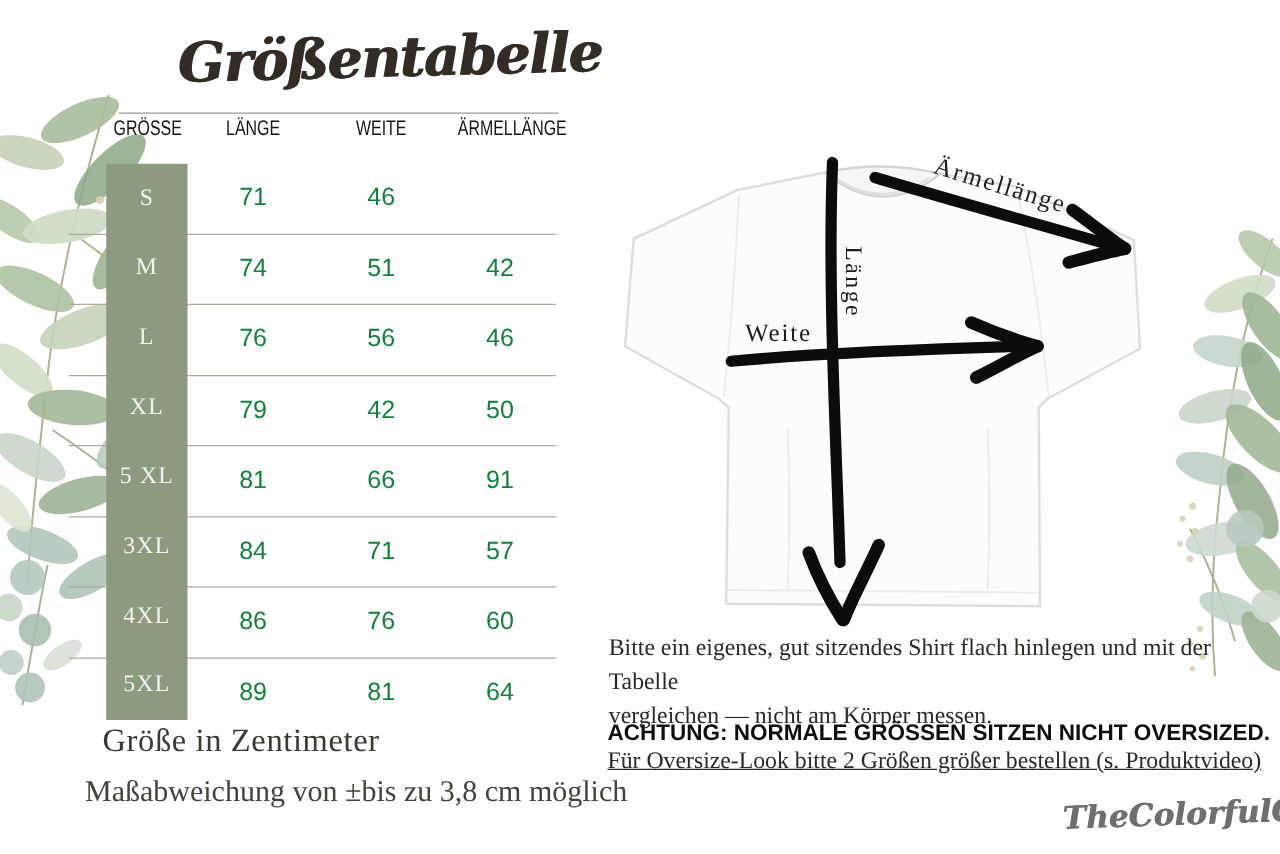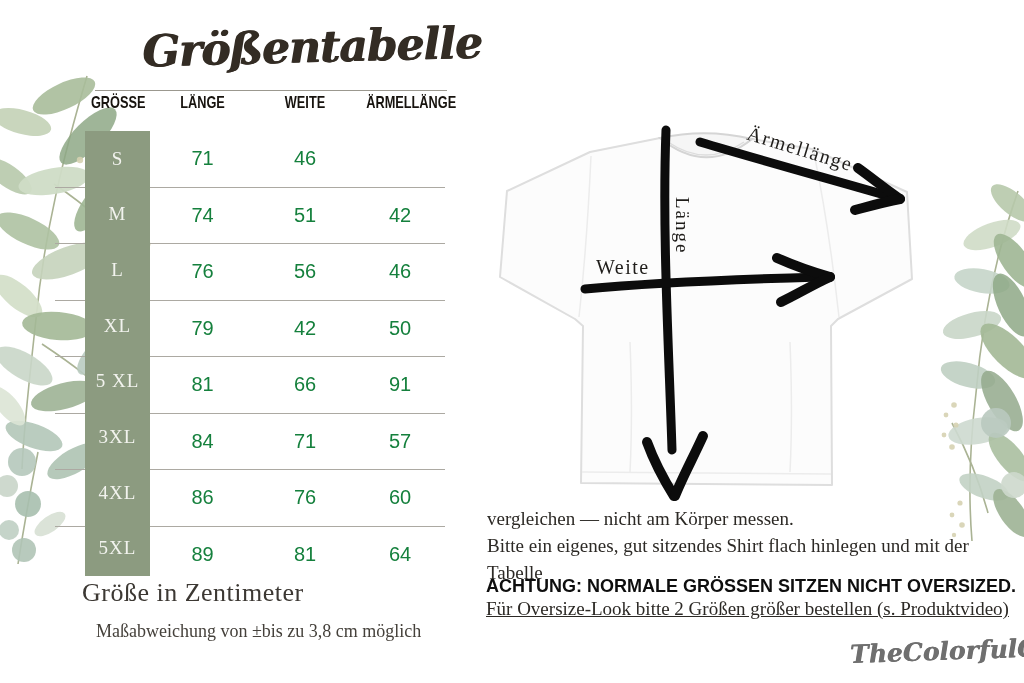--- a/index.html
+++ b/index.html
@@ -9,37 +9,37 @@
   
   .title{position:absolute;left:142px;top:22px;width:280px;
          font-family:"DejaVu Serif",serif;font-style:italic;font-weight:bold;
          font-size:44px;letter-spacing:-1px;color:#332c24;
          transform:rotate(-1.5deg);text-shadow:1px 0 0 #332c24;}
 
   
   .top-rule{position:absolute;left:95px;top:90px;width:352px;height:1px;background:#9b988f;}
   .thead{position:absolute;left:55px;top:93px;width:390px;display:grid;
          grid-template-columns:95px 105px 100px 90px;
-         font-family:"Liberation Sans",sans-serif;font-weight:700;font-size:17px;
+         font-family:"Liberation Sans",sans-serif;font-weight:400;font-size:17px;
          color:#17130e;text-align:center;}
   .thead span{display:inline-block;transform:scaleX(.75);white-space:nowrap;}
   .thead .c1{padding-left:32px;}
   .tbody{position:absolute;left:55px;top:131px;width:390px;}
   .trow{display:grid;grid-template-columns:95px 105px 100px 90px;height:55.5px;
         border-bottom:1px solid #aca9a2;}
   .trow:last-child{border-bottom:none;}
   .num{display:flex;align-items:center;justify-content:center;
        font-family:"Liberation Sans",sans-serif;font-size:20px;color:#15803d;}
   .size-strip{position:absolute;left:85px;top:131px;width:65px;height:445px;z-index:2;
               background:#8C9B80;display:grid;grid-template-rows:repeat(8,1fr);}
   .size-strip span{display:flex;align-items:center;justify-content:center;
                    color:#f2f3ee;font-size:19px;letter-spacing:1px;
                    font-family:"Liberation Serif",serif;}
   .unit-note{position:absolute;left:82px;top:578px;font-size:26px;color:#3c3833;letter-spacing:.5px;}
-  .tol-note{position:absolute;left:96px;top:621px;font-size:18px;color:#45413b;}
+  .tol-note{position:absolute;left:68px;top:621px;font-size:24px;color:#45413b;}
 
   
   .tshirt-svg{position:absolute;left:490px;top:112px;width:440px;height:400px;}
   .diagram-label{position:absolute;color:#1f1d1a;white-space:nowrap;}
   .weite-label{left:596px;top:256px;font-size:20px;letter-spacing:1.5px;}
   .laenge-label{left:671px;top:197px;font-size:19px;letter-spacing:2px;
                 writing-mode:vertical-rl;}
   .aermel-label{left:751px;top:122px;font-size:20px;letter-spacing:1.5px;
                 transform:rotate(17deg);transform-origin:left top;}
 
@@ -257,21 +257,21 @@
       <path d="M210,30 C270,48 350,70 405,86" stroke-width="9"></path>
       <path d="M368,56 C382,66 394,76 410,87" stroke-width="10"></path>
       <path d="M365,98 C380,94 394,90 410,87" stroke-width="10"></path>
     </g>
   </svg>
   <div class="diagram-label weite-label">Weite</div>
   <div class="diagram-label laenge-label">Länge</div>
   <div class="diagram-label aermel-label">Ärmellänge</div>
 
   <div class="measure">
+    <div>Bitte ein eigenes, gut sitzendes Shirt flach hinlegen und mit der Tabelle</div>
     <div>vergleichen — nicht am Körper messen.</div>
-    <div>Bitte ein eigenes, gut sitzendes Shirt flach hinlegen und mit der Tabelle</div>
   </div>
   <div class="warning">ACHTUNG: NORMALE GRÖSSEN SITZEN NICHT OVERSIZED.</div>
   <div class="oversize">Für Oversize-Look bitte 2 Größen größer bestellen (s. Produktvideo)</div>
 
   <div class="brand">TheColorfulClub</div>
 
 </div>
 
 </body></html>

